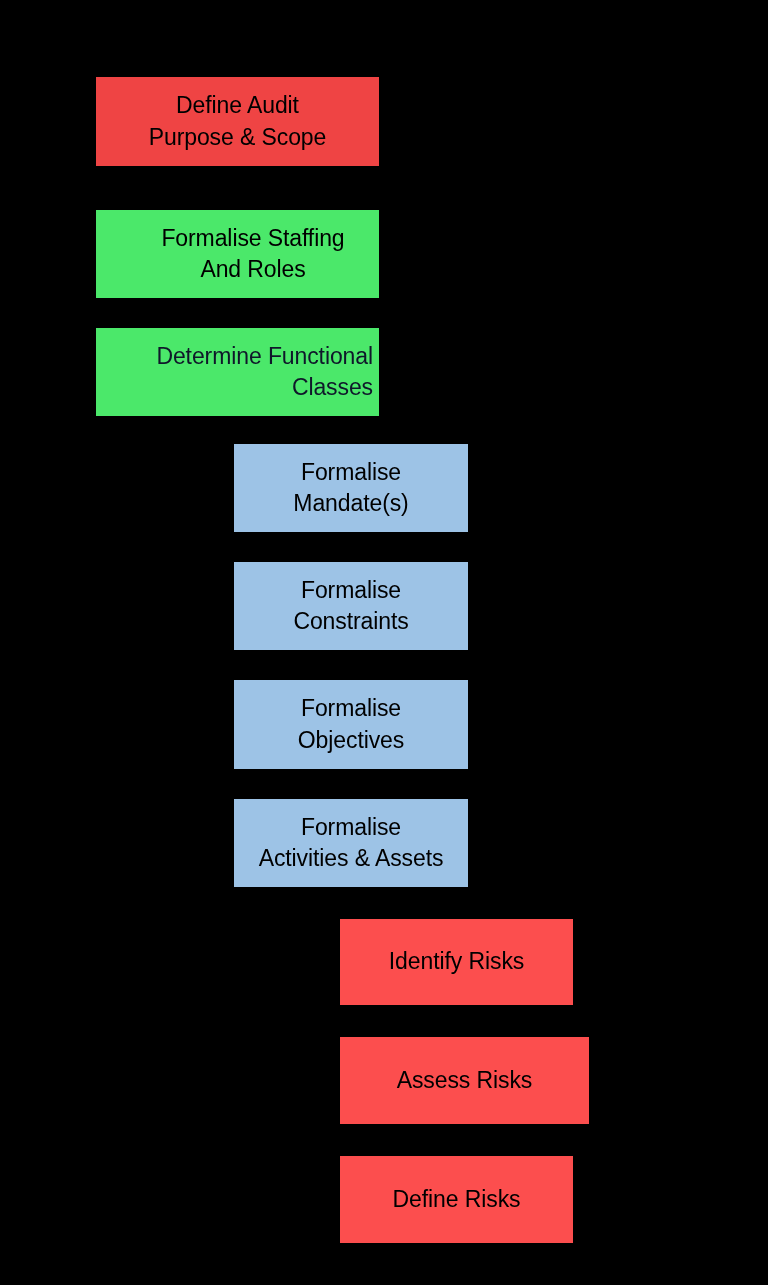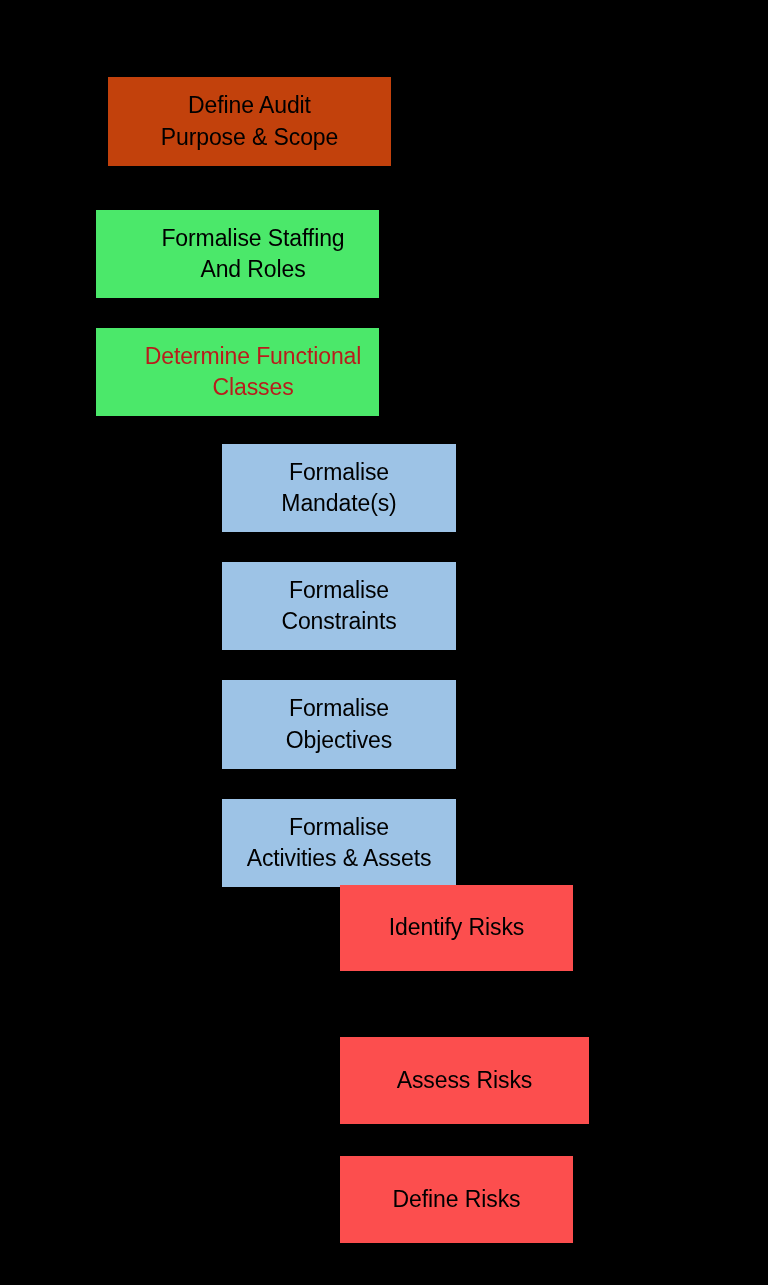--- a/index.html
+++ b/index.html
@@ -37,56 +37,56 @@
     user-select: none;
   }
   .node .label {
     display: block;
     width: 100%;
     white-space: pre-line;
   }
   
   .stage-scope   { background: #FCEBC8; }
   .stage-setup   { background: #4BE86A; padding-left: 37px; }
-  .stage-formal  { background: #9DC3E6; }
+  .stage-formal  { background: #9DC3E6; margin-left: 12px; }
   .stage-risk    { background: #FC4E4E; }
 </style>
 </head>
 <body>
 
 <div id="diagram" style="background: rgb(0, 0, 0); width: 768px; height: 1285px;">
-    <div class="node stage-scope" style="left: 108px; top: 77px; width: 283px; height: 89px; background: #c2410c; color: rgb(0, 0, 0);">
+    <div class="node stage-scope" style="left: 96px; top: 77px; width: 283px; height: 89px; background: #ef4444; color: rgb(0, 0, 0);">
       <span class="label">Define Audit
 Purpose &amp; Scope</span>
     </div>
     <div class="node stage-setup" style="left: 96px; top: 210px; width: 283px; height: 88px; background: rgb(75, 232, 106); color: rgb(0, 0, 0);">
       <span class="label">Formalise Staffing
 And Roles</span>
     </div>
-    <div class="node stage-setup" style="left: 96px; top: 328px; width: 283px; height: 88px; background: rgb(75, 232, 106); color: #b91c1c;">
+    <div class="node stage-setup" style="left: 96px; top: 328px; width: 283px; height: 88px; background: rgb(75, 232, 106); color: #0f172a; text-align: right;">
       <span class="label">Determine Functional
 Classes</span>
     </div>
     <div class="node stage-formal" style="left: 222px; top: 444px; width: 234px; height: 88px; background: rgb(157, 195, 230); color: rgb(0, 0, 0);">
       <span class="label">Formalise
 Mandate(s)</span>
     </div>
     <div class="node stage-formal" style="left: 222px; top: 562px; width: 234px; height: 88px; background: rgb(157, 195, 230); color: rgb(0, 0, 0);">
       <span class="label">Formalise
 Constraints</span>
     </div>
     <div class="node stage-formal" style="left: 222px; top: 680px; width: 234px; height: 89px; background: rgb(157, 195, 230); color: rgb(0, 0, 0);">
       <span class="label">Formalise
 Objectives</span>
     </div>
     <div class="node stage-formal" style="left: 222px; top: 799px; width: 234px; height: 88px; background: rgb(157, 195, 230); color: rgb(0, 0, 0);">
       <span class="label">Formalise
 Activities &amp; Assets</span>
     </div>
-    <div class="node stage-risk" style="left: 340px; top: 885px; width: 233px; height: 86px; background: rgb(252, 78, 78); color: rgb(0, 0, 0);">
+    <div class="node stage-risk" style="left: 340px; top: 919px; width: 233px; height: 86px; background: rgb(252, 78, 78); color: rgb(0, 0, 0);">
       <span class="label">Identify Risks</span>
     </div>
     <div class="node stage-risk" style="left: 340px; top: 1037px; width: 249px; height: 87px; background: rgb(252, 78, 78); color: rgb(0, 0, 0);">
       <span class="label">Assess Risks</span>
     </div>
     <div class="node stage-risk" style="left: 340px; top: 1156px; width: 233px; height: 87px; background: rgb(252, 78, 78); color: rgb(0, 0, 0);">
       <span class="label">Define Risks</span>
     </div>
   </div>
 

